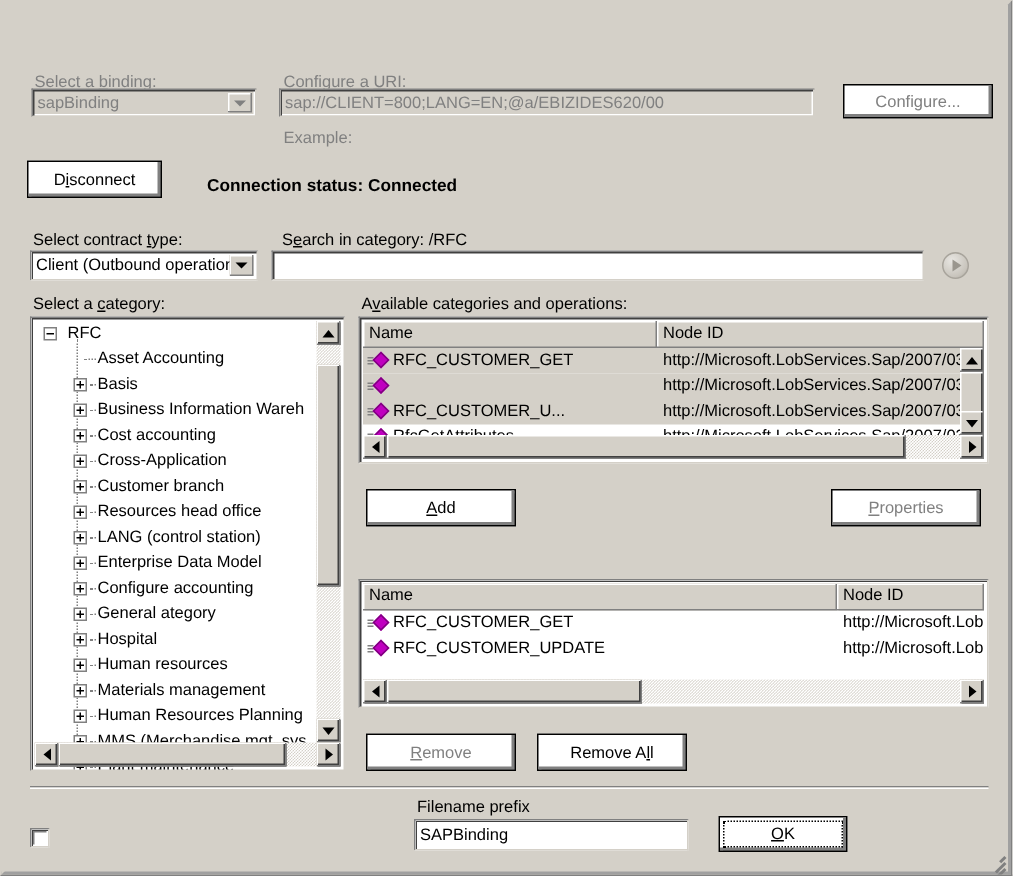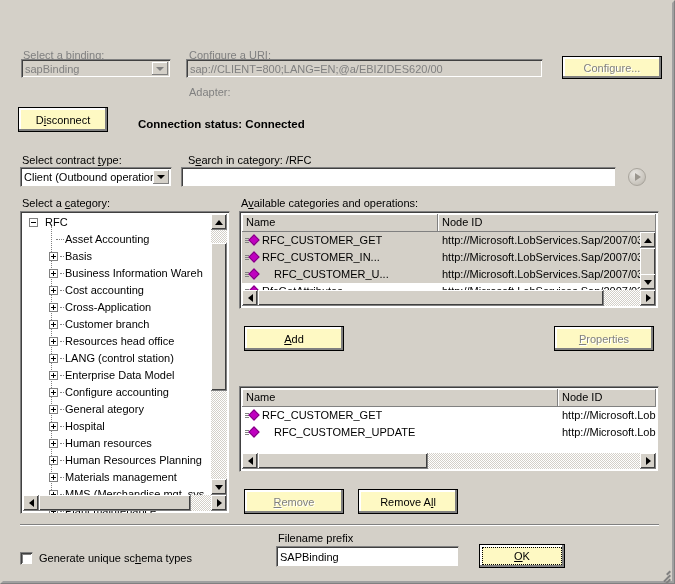--- a/index.html
+++ b/index.html
@@ -114,21 +114,21 @@
     font-size: 11px;
     white-space: nowrap;
     line-height: 13px;
   }
   .lbl.dis { color: #808080; }
   .lbl.bold { font-weight: bold; }
   .lbl u { text-decoration: underline; }
 
   .btn {
     position: absolute;
-    background: #fef9c3;
+    background: #ffffff;
     border: 1px solid #000000;
     box-sizing: border-box;
     font-family: "Liberation Sans", sans-serif;
     font-size: 11px;
     color: #000000;
     text-align: center;
     cursor: default;
     padding: 0;
     box-shadow: inset -2px -2px 0 #808080, inset 2px 2px 0 #ffffff,
                 inset -1px -1px 0 #808080;
@@ -421,21 +421,21 @@
     Configure a <u>U</u>RI:
   </div>
   <div class="textbox dis" style="left:185px; top:58px; width:357px; height:19px;">
     <span>sap://CLIENT=800;LANG=EN;@a/EBIZIDES620/00</span>
   </div>
   <button class="btn dis" style="left:561px; top:55px; width:100px; height:23px;">
     <span>Configure...</span>
   </button>
 
   <div class="lbl dis" style="left:188px; top:85px;">
-    Adapter:
+    Example:
   </div>
 
   <button class="btn" style="left:17px; top:106px; width:90px; height:25px;">
     <span>D<u>i</u>sconnect</span>
   </button>
   <div class="lbl bold" style="left:137px; top:117px; font-size:11.5px;">Connection status: Connected</div>
 
   <div class="lbl" style="left:21px; top:153px;">
     Select contract <u>t</u>ype:
   </div>
@@ -510,25 +510,25 @@
             <i class="exp-h"></i>
             <i class="exp-v"></i>
           </span><span class="dots"></span><span>Hospital</span></div>
         <div class="tree-row"><span class="expander">
             <i class="exp-h"></i>
             <i class="exp-v"></i>
           </span><span class="dots"></span><span>Human resources</span></div>
         <div class="tree-row"><span class="expander">
             <i class="exp-h"></i>
             <i class="exp-v"></i>
+          </span><span class="dots"></span><span>Materials management</span></div>
+        <div class="tree-row"><span class="expander">
+            <i class="exp-h"></i>
+            <i class="exp-v"></i>
           </span><span class="dots"></span><span>Human Resources Planning</span></div>
-        <div class="tree-row"><span class="expander">
-            <i class="exp-h"></i>
-            <i class="exp-v"></i>
-          </span><span class="dots"></span><span>Materials management</span></div>
         <div class="tree-row"><span class="expander">
             <i class="exp-h"></i>
             <i class="exp-v"></i>
           </span><span class="dots"></span><span>MMS (Merchandise mgt. sys</span></div>
         <div class="tree-row"><span class="expander">
             <i class="exp-h"></i>
             <i class="exp-v"></i>
           </span><span class="dots"></span><span>Plant maintenance</span></div>
       </div>
 
@@ -565,26 +565,25 @@
         <div class="lv-row sel" style="width: 398px;">
           <div class="lv-cell-name" style="width: 196px;">
             <span class="op-icon"><span class="lines"><i></i><i></i><i></i></span><span class="diamond"></span></span>
             <span>RFC_CUSTOMER_GET</span>
           </div>
           <div class="lv-cell-node" style="flex: 1 1 0%;">http://Microsoft.LobServices.Sap/2007/03/Rfc/RFC_</div>
         </div>
         <div class="lv-row sel" style="width: 398px;">
           <div class="lv-cell-name" style="width: 196px;">
             <span class="op-icon"><span class="lines"><i></i><i></i><i></i></span><span class="diamond"></span></span>
-            <span>RFC_CUSTOMER_IN...</span>
           </div>
           <div class="lv-cell-node" style="flex: 1 1 0%;">http://Microsoft.LobServices.Sap/2007/03/Rfc/RFC_</div>
         </div>
         <div class="lv-row sel" style="width: 398px;">
-          <div class="lv-cell-name" style="width: 196px; gap: 12px;">
+          <div class="lv-cell-name" style="width: 196px;">
             <span class="op-icon"><span class="lines"><i></i><i></i><i></i></span><span class="diamond"></span></span>
             <span>RFC_CUSTOMER_U...</span>
           </div>
           <div class="lv-cell-node" style="flex: 1 1 0%;">http://Microsoft.LobServices.Sap/2007/03/Rfc/RFC_</div>
         </div>
         <div class="lv-row" style="width: 398px;">
           <div class="lv-cell-name" style="width: 196px;">
             <span class="op-icon"><span class="lines"><i></i><i></i><i></i></span><span class="diamond"></span></span>
             <span>RfcGetAttributes</span>
           </div>
@@ -629,21 +628,21 @@
     </div>
     <div id="added-rows" style="position:absolute; left:2px; top:20px; width:414px;">
         <div class="lv-row" style="width: 414px;">
           <div class="lv-cell-name" style="width: 316px;">
             <span class="op-icon"><span class="lines"><i></i><i></i><i></i></span><span class="diamond"></span></span>
             <span>RFC_CUSTOMER_GET</span>
           </div>
           <div class="lv-cell-node" style="flex: 1 1 0%;">http://Microsoft.Lob</div>
         </div>
         <div class="lv-row" style="width: 414px;">
-          <div class="lv-cell-name" style="width: 316px; gap: 12px;">
+          <div class="lv-cell-name" style="width: 316px;">
             <span class="op-icon"><span class="lines"><i></i><i></i><i></i></span><span class="diamond"></span></span>
             <span>RFC_CUSTOMER_UPDATE</span>
           </div>
           <div class="lv-cell-node" style="flex: 1 1 0%;">http://Microsoft.Lob</div>
         </div>
       </div>
 
     <div class="sb-h" style="left:2px; right:2px; bottom:2px;">
       <div class="sb-btn" style="left:0; top:0; width:16px; height:16px;">
           <i class="ar-lf"></i>
@@ -658,23 +657,20 @@
   <button class="btn dis" style="left:243px; top:488px; width:100px; height:25px;">
     <span><u>R</u>emove</span>
   </button>
   <button class="btn" style="left:357px; top:488px; width:100px; height:25px;">
     <span>Remove A<u>l</u>l</span>
   </button>
 
   <div class="hsep" style="left:19px; top:523px; width:639px;"></div>
 
   <span class="cbox" style="left:19px; top:551px;"></span>
-  <div class="lbl" style="left:38px; top:551px;">
-    Generate unique sc<u>h</u>ema types
-  </div>
 
   <div class="lbl" style="left:277px; top:531px;">Filename prefix</div>
   <div class="textbox" style="left:275px; top:545px; width:183px; height:21px;">
     <span>SAPBinding</span>
   </div>
 
   <button class="btn focus" style="left:478px; top:543px; width:86px; height:24px;">
     <span><u>O</u>K</span>
   </button>
 

